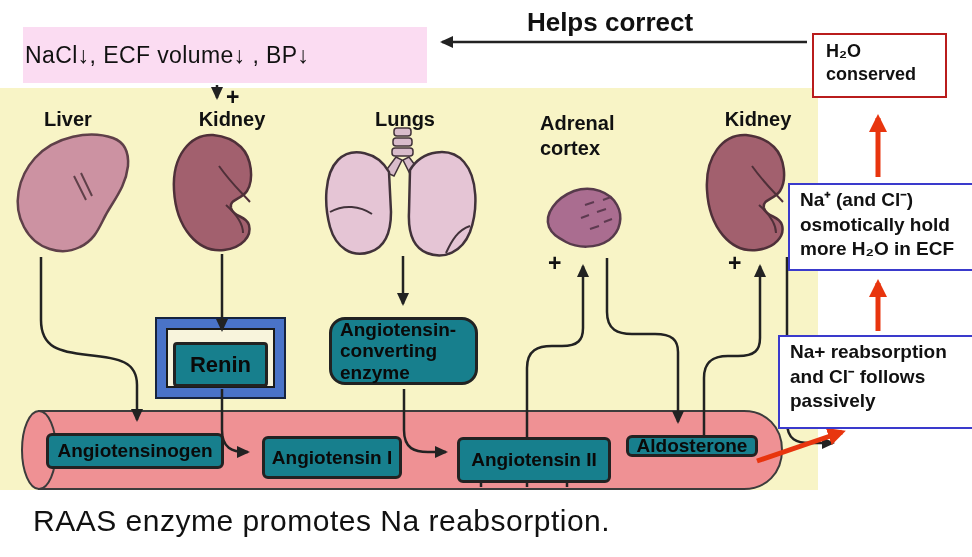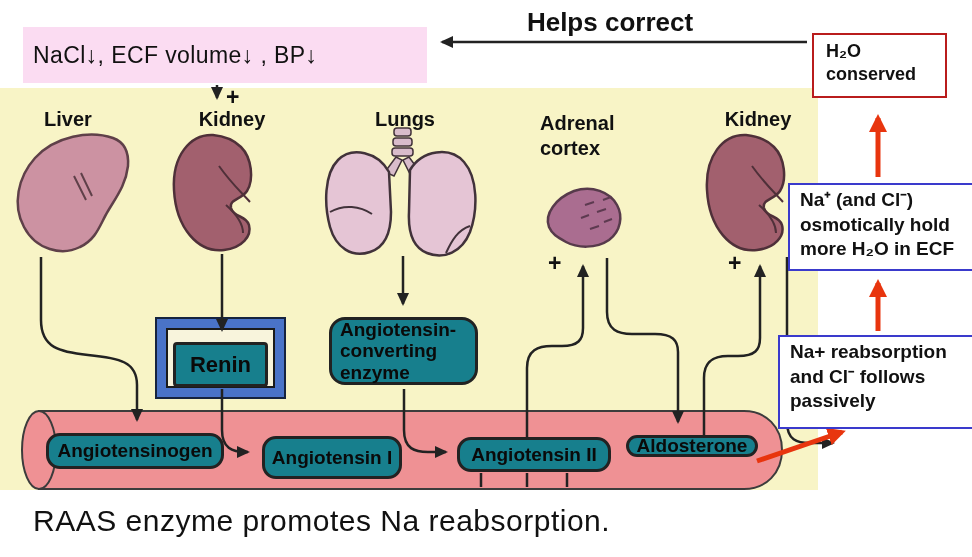--- a/index.html
+++ b/index.html
@@ -7,43 +7,43 @@
     position:relative;width:972px;height:557px;overflow:hidden;background:#ffffff;
     font-family:"Liberation Sans",sans-serif;color:#111;
   }
   .bg{position:absolute;z-index:0;}
   .overlay{position:absolute;left:0;top:0;width:972px;height:557px;z-index:1;}
   .txt{position:absolute;z-index:2;}
 
   .yellow-bg{left:0;top:88px;width:818px;height:402px;background:#f8f4c6;}
   .condition-box{
     left:23px;top:27px;width:404px;height:56px;background:#fbdcf2;
-    font-size:23px;letter-spacing:.4px;display:flex;align-items:center;padding-left:10px;box-sizing:border-box;
+    font-size:23px;letter-spacing:.4px;display:flex;align-items:center;padding-left:2px;box-sizing:border-box;
   }
   .helps{left:500px;top:7px;width:220px;text-align:center;font-size:26px;font-weight:bold;}
   .h2o-box{
     left:812px;top:33px;width:135px;height:65px;background:#fff;border:2px solid #b91c1c;
     box-sizing:border-box;font-size:18px;font-weight:bold;line-height:1.3;
     padding:5px 0 0 12px;white-space:pre-line;
   }
   .organ-label{font-size:20px;font-weight:bold;text-align:center;}
   .lab-liver{left:28px;top:108px;width:80px;}
   .lab-kidney-l{left:184px;top:108px;width:96px;}
   .lab-lungs{left:364px;top:108px;width:82px;}
   .lab-adrenal{left:540px;top:111px;width:100px;text-align:left;line-height:1.25;}
   .lab-kidney-r{left:710px;top:108px;width:96px;}
 
   .pill{
-    background:#177f8d;border:3px solid #222;border-radius:14px;box-sizing:border-box;
+    background:#177f8d;border:3px solid #222;border-radius:6px;box-sizing:border-box;
     display:flex;align-items:center;justify-content:center;
     font-size:19px;font-weight:bold;color:#0a0a0a;white-space:nowrap;
   }
   .pill-angiotensinogen{left:46px;top:433px;width:178px;height:36px;}
   .pill-angiotensin1{left:262px;top:436px;width:140px;height:43px;}
-  .pill-angiotensin2{left:457px;top:437px;width:154px;height:35px;}
+  .pill-angiotensin2{left:457px;top:437px;width:154px;height:46px;}
   .pill-aldosterone{left:626px;top:435px;width:132px;height:22px;}
   .pill-renin{left:173px;top:342px;width:95px;height:45px;border-radius:4px;font-size:22px;}
   .pill-ace{
     left:329px;top:317px;width:149px;height:68px;border-radius:16px;
     white-space:pre-line;justify-content:flex-start;text-align:left;
     padding-left:8px;line-height:1.12;font-size:19px;
   }
   .effect-box{
     background:#fff;border:2px solid #3a3acc;box-sizing:border-box;
     font-size:19px;font-weight:bold;line-height:1.3;padding:3px 0 0 10px;white-space:pre-line;

